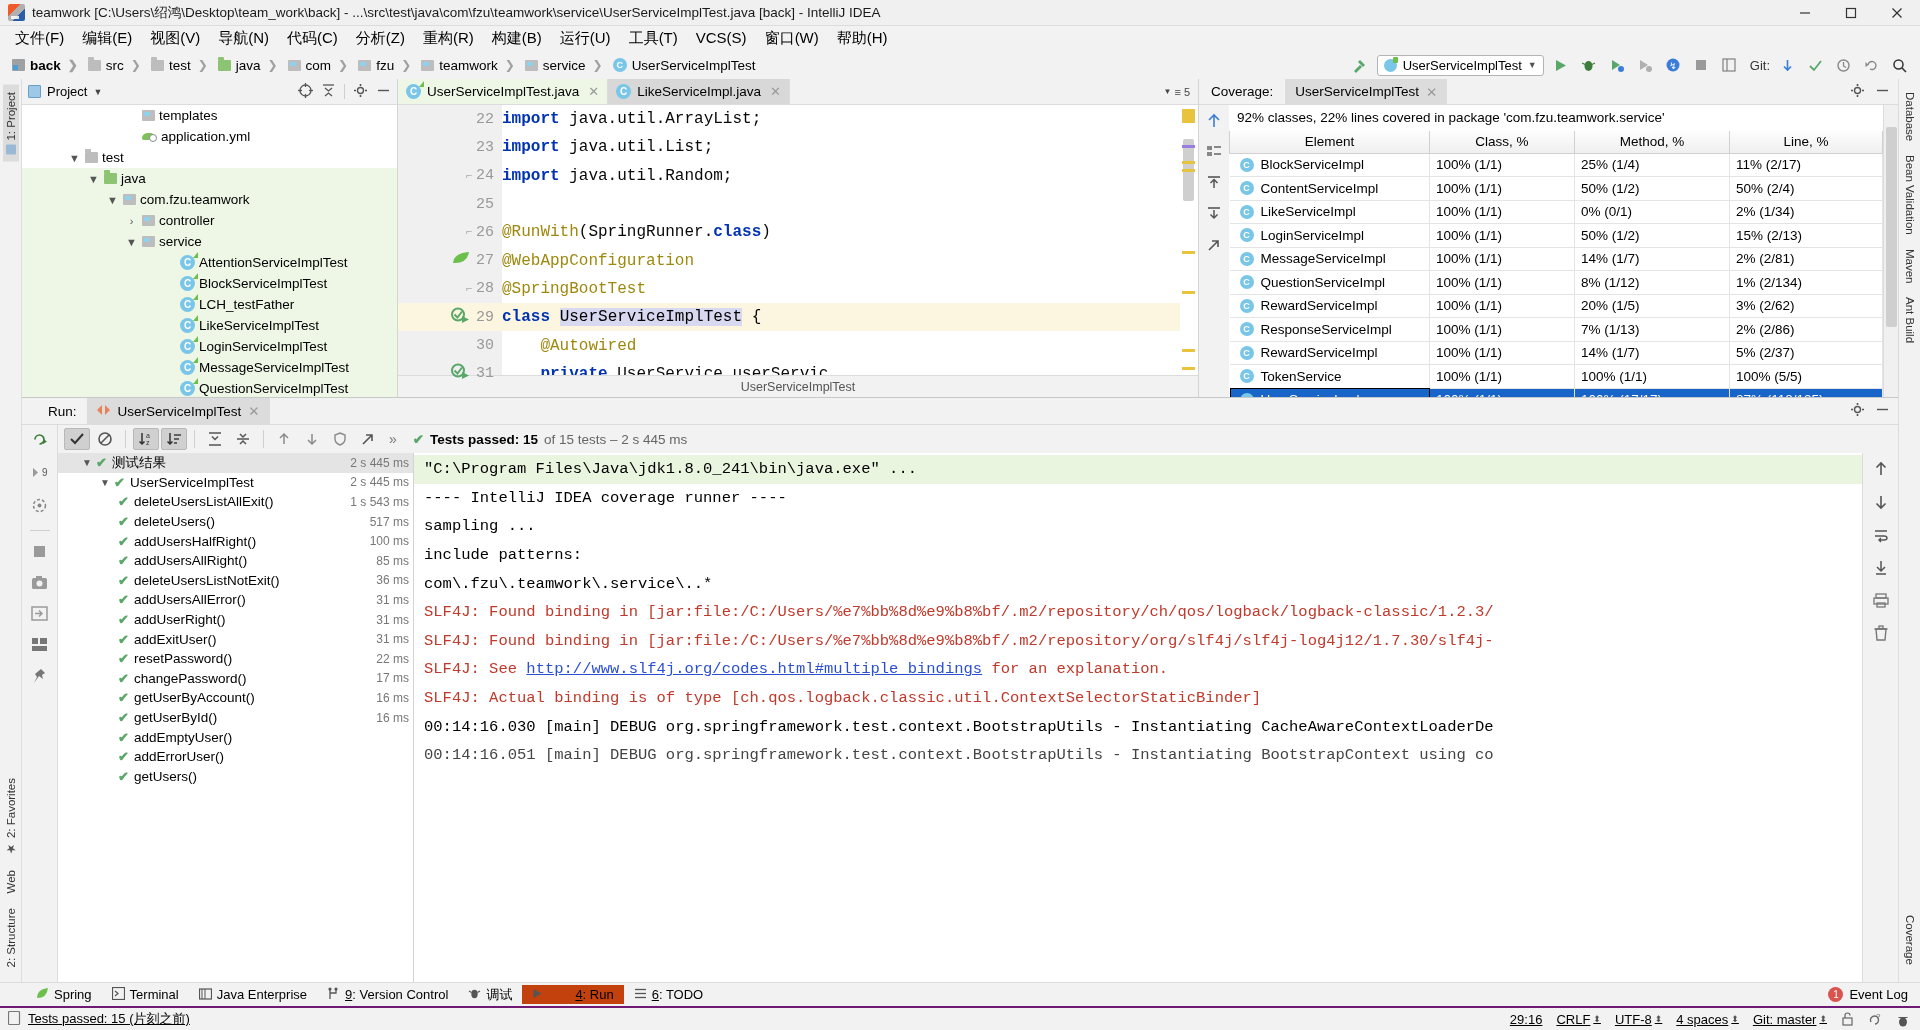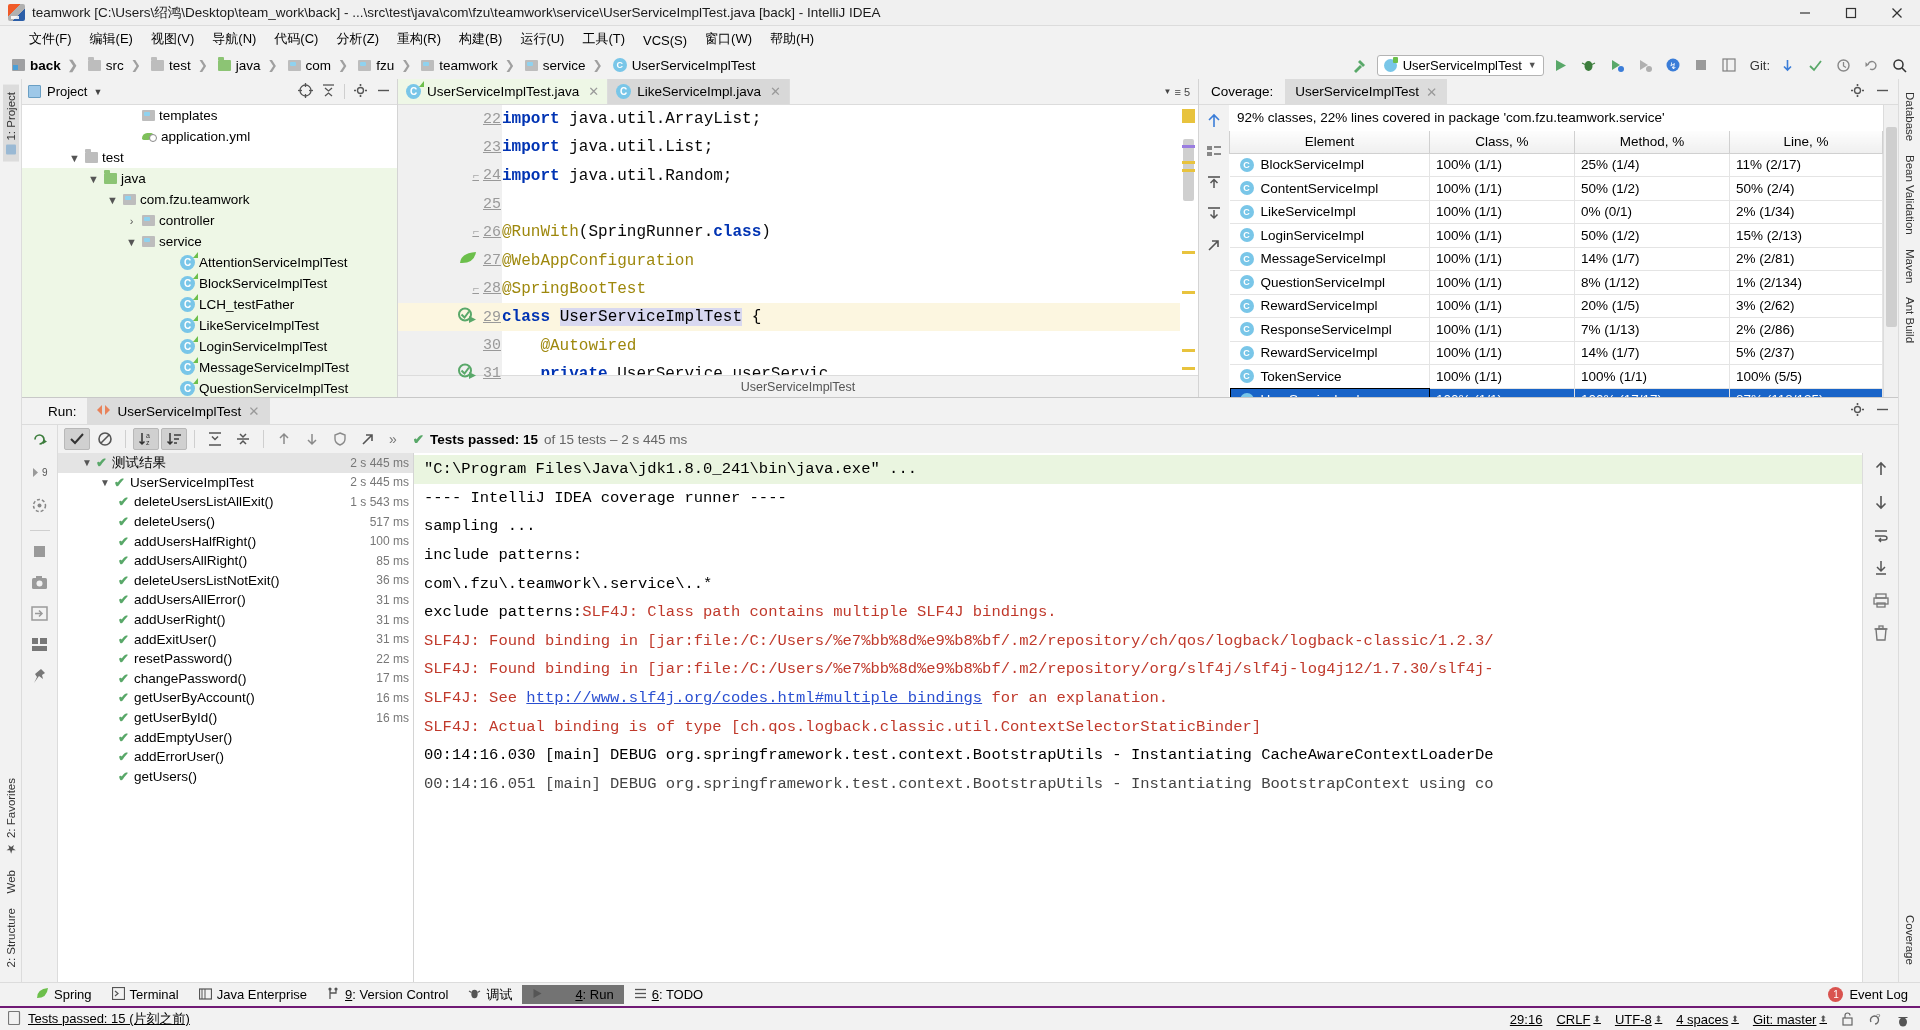--- a/index.html
+++ b/index.html
@@ -26,22 +26,22 @@
   .titlebar .app-icon::after{
     content:""; position:absolute; left:3px; bottom:2px; width:8px; height:3px; background:#fff; opacity:.85;
   }
   .titlebar .title { font-size: 13.5px; color: #1a1a1a; white-space: nowrap; }
   .titlebar .winbtns { margin-left: auto; display: flex; height: 26px; }
   .winbtn { width: 46px; height: 26px; display: flex; align-items: center; justify-content: center; }
   .winbtn svg { display:block; }
 
   
   .menubar {
-    height: 25px; display: flex; align-items: flex-end; padding-left: 20px;
-    background: #f2f2f2; flex: none; font-size: 13px;
+    height: 25px; display: flex; align-items: flex-start; padding-left: 6px;
+    background: #f2f2f2; flex: none; font-size: 15px;
   }
   .menubar .mi { padding: 3px 9px; white-space: nowrap; cursor: default; }
 
   
   .navbar {
     height: 28px; display: flex; align-items: center; padding-left: 8px;
     background: #f2f2f2; flex: none; gap: 0px; font-size: 13.5px;
   }
   .crumb { display:flex; align-items:center; gap:5px; padding: 0 4px; white-space: nowrap; }
   .crumb .sep { color:#a0a0a0; margin: 0 2px; font-size: 12px;}
@@ -109,22 +109,22 @@
   .editorcol { flex:1; display:flex; flex-direction:column; min-width:0; background:#fff;}
   .tabs { height:26px; background:#f2f2f2; display:flex; align-items:stretch; border-bottom:1px solid #dcdcdc; flex:none;}
   .tab { display:flex; align-items:center; gap:6px; padding:0 8px; font-size:13.5px; white-space:nowrap; border-right:1px solid #dcdcdc;}
   .tab.active { background:#eef7e6; }
   .tab.inactive { background:#d8d8d8; }
   .tab .x { color:#999; font-size:13px; margin-left:3px; }
   .tabs .tailbtn { margin-left:auto; display:flex; align-items:center; gap:3px; padding:0 8px; font-size:11px; color:#444;}
 
   .editwrap { flex:1; display:flex; min-height:0; position:relative; }
   .gutter { width:104px; background:#f0f0f0; flex:none; position:relative; }
-  .gline { height:28.3px; display:flex; align-items:center; justify-content:flex-end; padding-right:1px;
-           color:#999; font-size:15px; font-family:"Liberation Mono", monospace;text-decoration:underline;}
+  .gline { height:28.3px; display:flex; align-items:center; justify-content:flex-end; padding-right:8px;
+           color:#999; font-size:15px; font-family:"Liberation Mono", monospace;}
   .gline.cur { background:#fcf6e0; }
   .codearea { flex:1; position:relative; background:#fff; overflow:hidden; font-family:"Liberation Mono", monospace; font-size:16px;}
   .cline { height:28.3px; display:flex; align-items:center; white-space:pre; }
   .cline.cur { background:#fcf6e0; }
   .kw { color:#0033b3; font-weight:bold; }
   .ann { color:#9e880d; }
   .pln { color:#080808; }
   .sel { background:#d8d8f0; }
   .scroll-gut { width:18px; background:#fff; flex:none; position:relative; }
   .sb-thumb { position:absolute; left:3px; width:11px; background:#cfcfcf; border-radius:2px; }
@@ -177,21 +177,21 @@
              font-family:"Liberation Mono", monospace; font-size:15.5px; padding-top:2px;}
   .coline { height:28.6px; display:flex; align-items:center; padding-left:10px; white-space:pre; }
   .co-green { background:#eaf5e0; }
   .co-red { color:#c0392b; }
   .co-link { color:#2a4fd1; text-decoration:underline; }
   .console-rail { width:36px; background:#f2f2f2; display:flex; flex-direction:column; align-items:center; gap:14px; padding-top:8px; flex:none; border-left:1px solid #dcdcdc;}
 
   
   .toolwin { height:24px; background:#f2f2f2; display:flex; align-items:center; gap:0; padding-left:26px; flex:none; border-top:1px solid #dcdcdc;}
   .twi { display:flex; align-items:center; gap:5px; padding:2px 10px; font-size:13px; white-space:nowrap;}
-  .twi.active { background:#737373;gap:32px; }
+  .twi.active { background:#c2410c;gap:32px; }
   .twi u { text-decoration:underline; }
   .toolwin .right { margin-left:auto; display:flex; align-items:center; gap:6px; padding-right:12px;}
   .badge { width:15px;height:15px;border-radius:50%;background:#d9534f;color:#fff;font-size:10px;
            display:flex;align-items:center;justify-content:center;}
   .statusbar { height:24px; background:#f2f2f2; display:flex; align-items:center; padding-left:8px; flex:none;
                border-top:2px solid #701a75; font-size:13px;text-decoration:underline;}
   .statusbar .right { margin-left:auto; display:flex; align-items:center; gap:14px; padding-right:10px;}
   .sb-item { display:flex; align-items:center; gap:3px; white-space:nowrap;}
   .caret-ud { display:inline-block; font-size:9px; line-height:9px; color:#555;}
   .check { color:#59a869; font-weight:bold; }
@@ -1084,21 +1084,20 @@
                     <span class="check" style="margin-right: 5px; flex: 0 0 auto; font-size: 13px;">✔</span>
                     <span>getUsers()</span>
                   </div>
                 </div>
               <div class="console" id="console-out">
                   <div class="coline co-green"><span>"C:\Program Files\Java\jdk1.8.0_241\bin\java.exe" ...</span></div>
                   <div class="coline"><span>---- IntelliJ IDEA coverage runner ----</span></div>
                   <div class="coline"><span>sampling ...</span></div>
                   <div class="coline"><span>include patterns:</span></div>
                   <div class="coline"><span>com\.fzu\.teamwork\.service\..*</span></div>
-                  <div class="coline"><span>exclude patterns:</span><span class="co-red">SLF4J: Class path contains multiple SLF4J bindings.</span></div>
                   <div class="coline"><span class="co-red">SLF4J: Found binding in [jar:file:/C:/Users/%e7%bb%8d%e9%b8%bf/.m2/repository/ch/qos/logback/logback-classic/1.2.3/</span></div>
                   <div class="coline"><span class="co-red">SLF4J: Found binding in [jar:file:/C:/Users/%e7%bb%8d%e9%b8%bf/.m2/repository/org/slf4j/slf4j-log4j12/1.7.30/slf4j-</span></div>
                   <div class="coline"><span class="co-red">SLF4J: See </span><span class="co-link">http://www.slf4j.org/codes.html#multiple_bindings</span><span class="co-red"> for an explanation.</span></div>
                   <div class="coline"><span class="co-red">SLF4J: Actual binding is of type [ch.qos.logback.classic.util.ContextSelectorStaticBinder]</span></div>
                   <div class="coline"><span>00:14:16.030 [main] DEBUG org.springframework.test.context.BootstrapUtils - Instantiating CacheAwareContextLoaderDe</span></div>
                   <div class="coline"><span style="color: rgb(68, 68, 68);">00:14:16.051 [main] DEBUG org.springframework.test.context.BootstrapUtils - Instantiating BootstrapContext using co</span></div>
                 </div>
               <div class="console-rail">
                 <span>
                   <svg width="16" height="16" viewBox="0 0 16 16">

